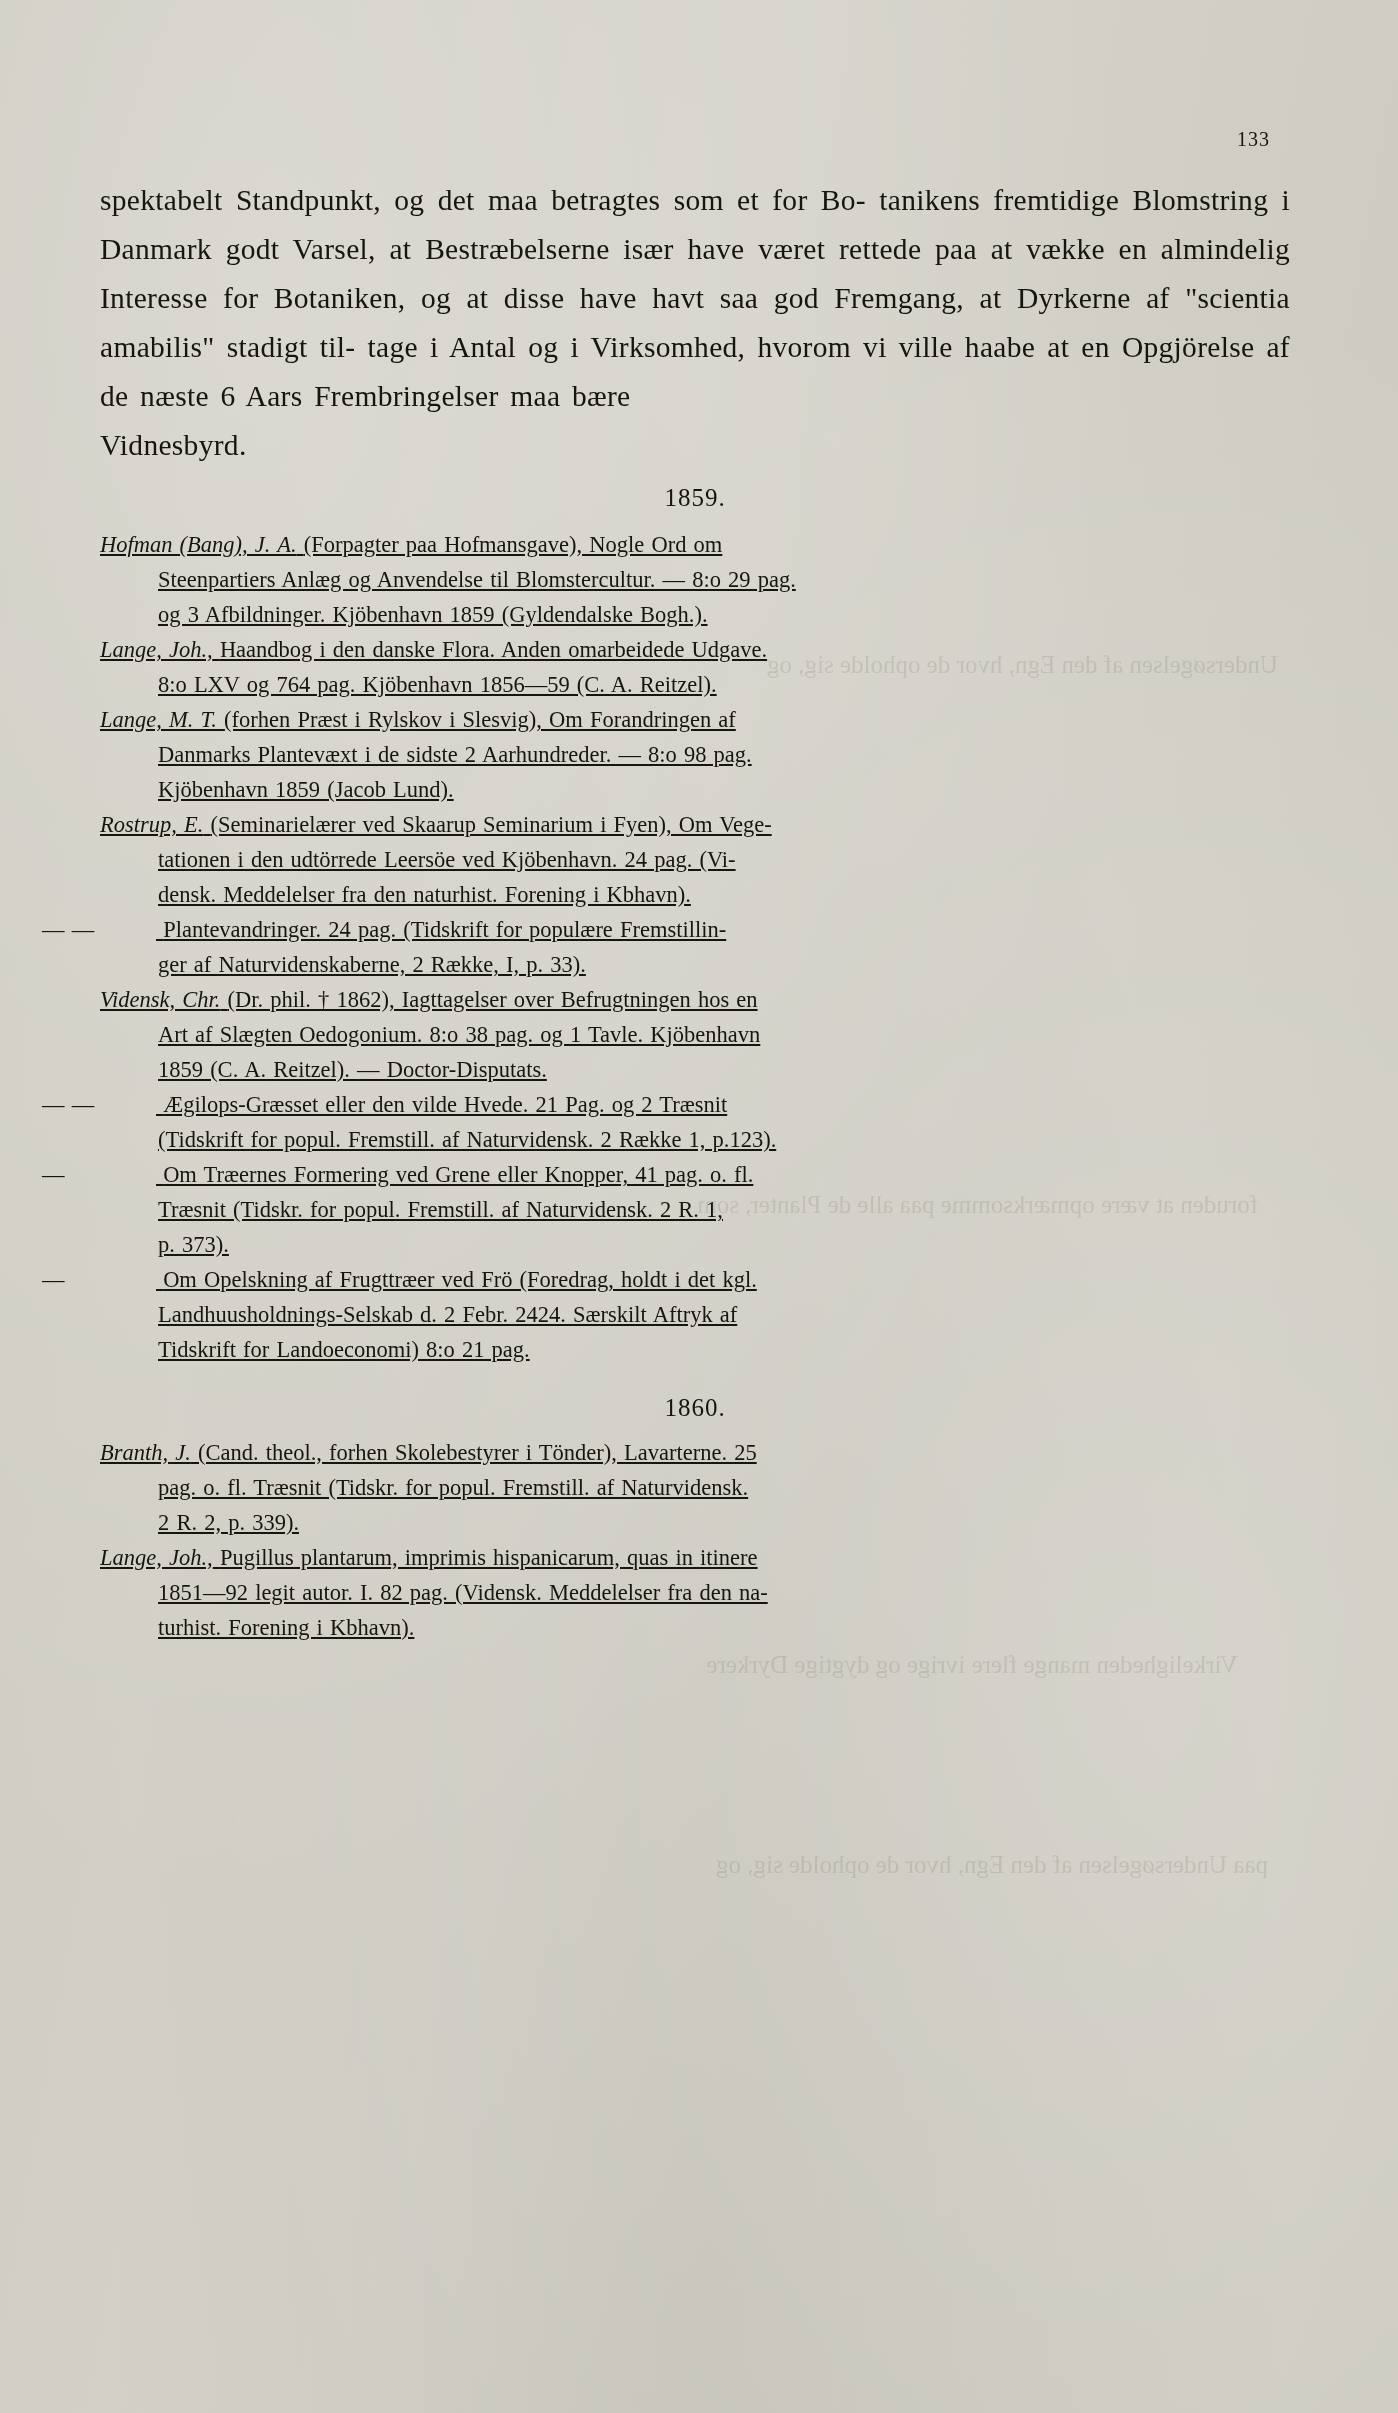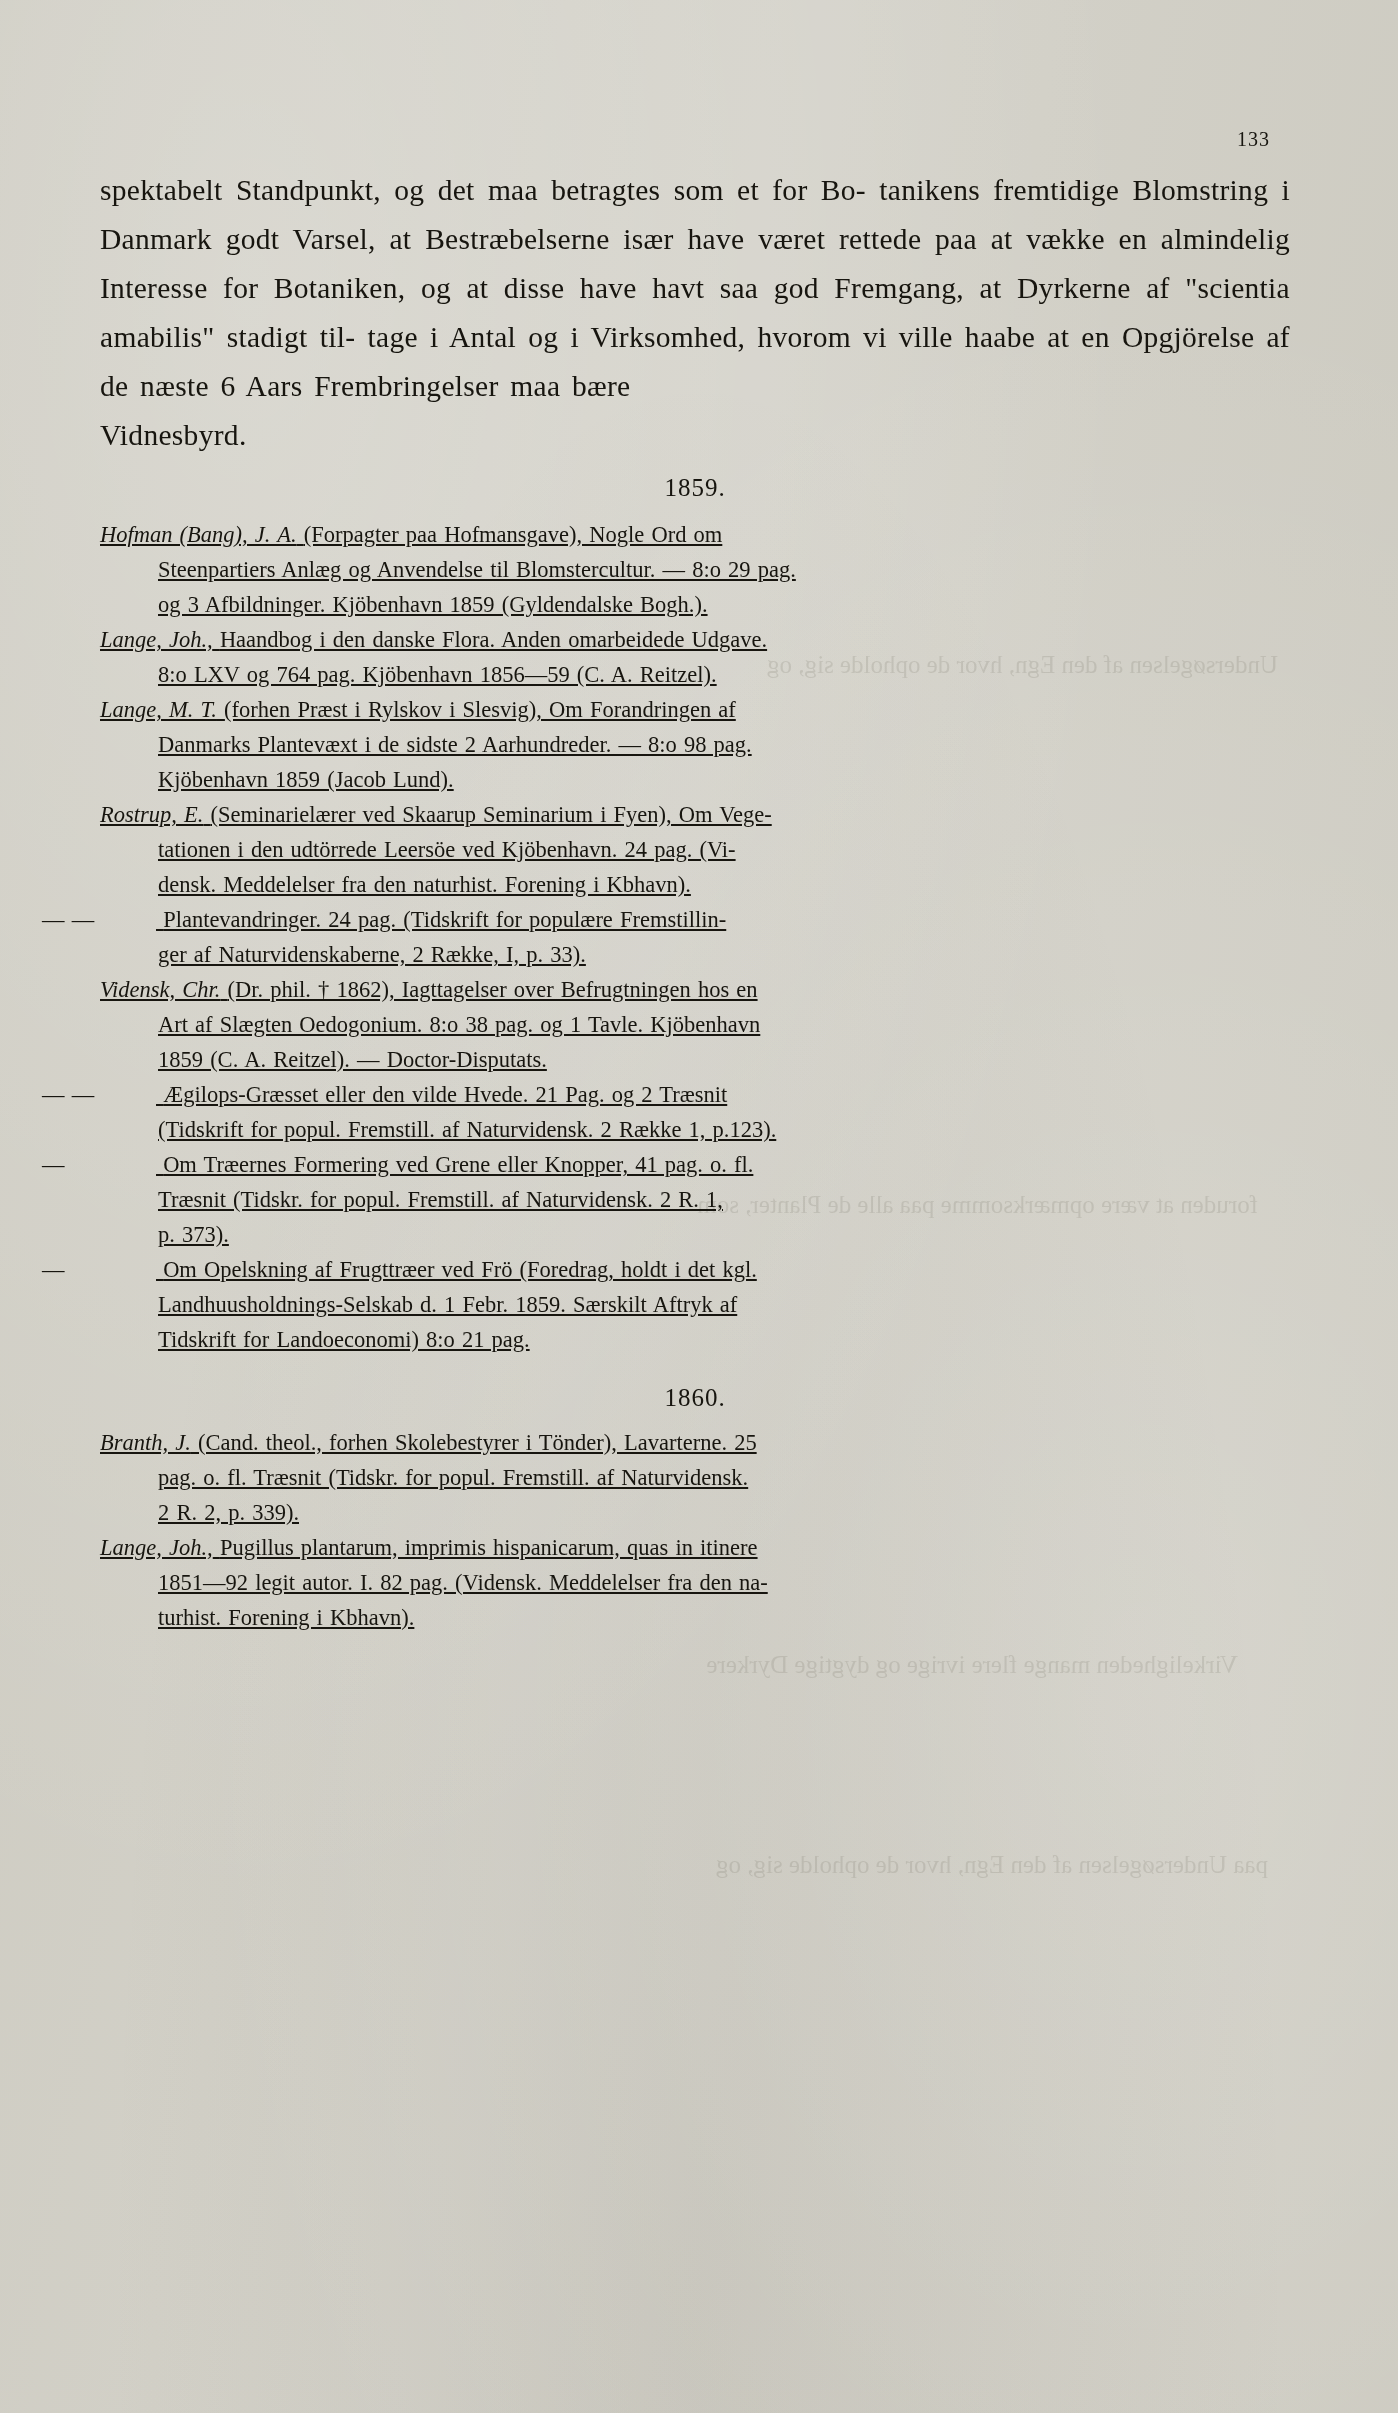--- a/index.html
+++ b/index.html
@@ -37,21 +37,21 @@
   .page-number {
     position: absolute;
     top: 128px;
     right: 128px;
     font-size: 20px;
     letter-spacing: 1px;
   }
 
   .body-block {
     position: absolute;
-    top: 166px;
+    top: 176px;
     left: 100px;
     width: 1190px;
   }
 
   
   .intro {
     font-size: 29.5px;
     line-height: 49px;
     text-align: justify;
     word-spacing: 4px;
@@ -228,21 +228,21 @@
         </p>
         <p class="entry cont">
           <span>p. 373).</span>
         </p>
 
         <p class="entry">
           <span class="leader">—</span>
           <span>Om Opelskning af Frugttræer ved Frö (Foredrag, holdt i det kgl.</span>
         </p>
         <p class="entry cont">
-          <span>Landhuusholdnings-Selskab d. 1 Febr. 1859. Særskilt Aftryk af</span>
+          <span>Landhuusholdnings-Selskab d. 2 Febr. 2424. Særskilt Aftryk af</span>
         </p>
         <p class="entry cont">
           <span>Tidskrift for Landoeconomi) 8:o 21 pag.</span>
         </p>
 
       </div>
 
       <div class="year year-1860">1860.</div>
 
       <div class="entries">

